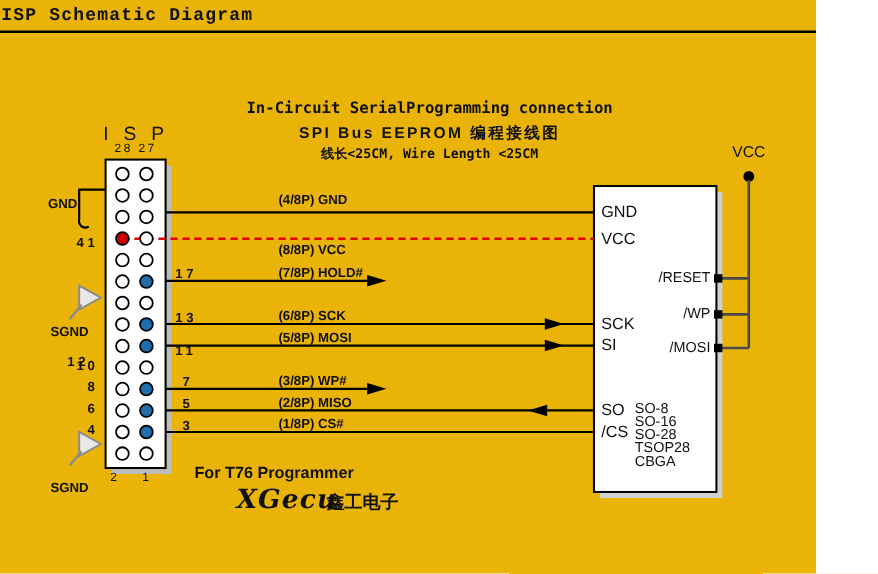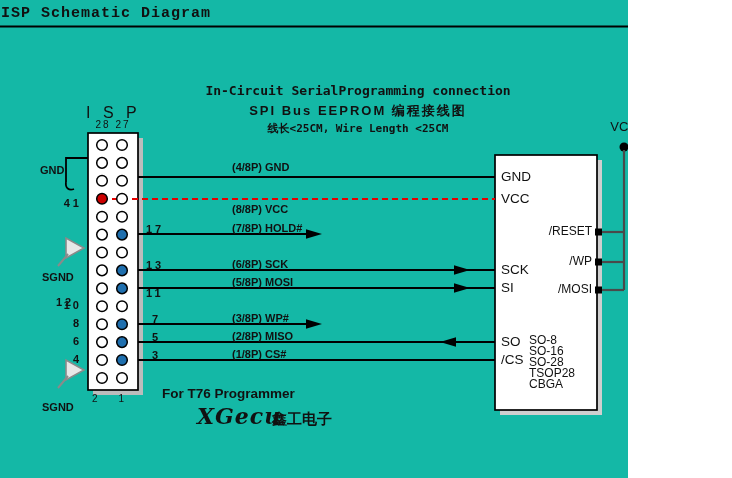--- a/index.html
+++ b/index.html
@@ -1,16 +1,16 @@
 <!DOCTYPE html>
 <html><head>
 <meta charset="utf-8">
 <style>
   html,body{margin:0;padding:0;background:#fff;}
-  .canvas{position:relative;width:628px;height:478px;background:#14b8a6;overflow:hidden;
+  .canvas{position:relative;width:680px;height:478px;background:#eab308;overflow:hidden;
           font-family:"Liberation Sans",sans-serif;color:#111;}
   .canvas svg{position:absolute;left:0;top:0;}
   .lbl{position:absolute;white-space:pre;color:#111;line-height:1.15;}
   .title{font-family:"Liberation Mono","DejaVu Sans Mono",monospace;font-weight:700;font-size:15px;letter-spacing:1px;}
   .hdr1{font-family:"DejaVu Sans Mono",monospace;font-weight:700;font-size:13px;text-align:center;}
   .hdr2{font-weight:700;font-size:13px;letter-spacing:2px;text-align:center;}
   .hdr3{font-family:"DejaVu Sans Mono",monospace;font-weight:700;font-size:11px;text-align:center;}
   .small{font-size:11px;font-weight:700;}
   .num{font-size:11px;font-weight:700;letter-spacing:3px;}
   .net{font-size:11px;font-weight:700;}

